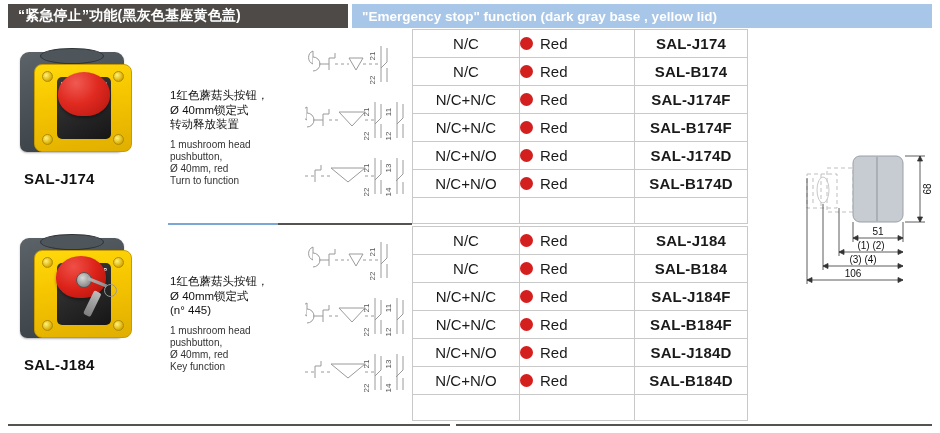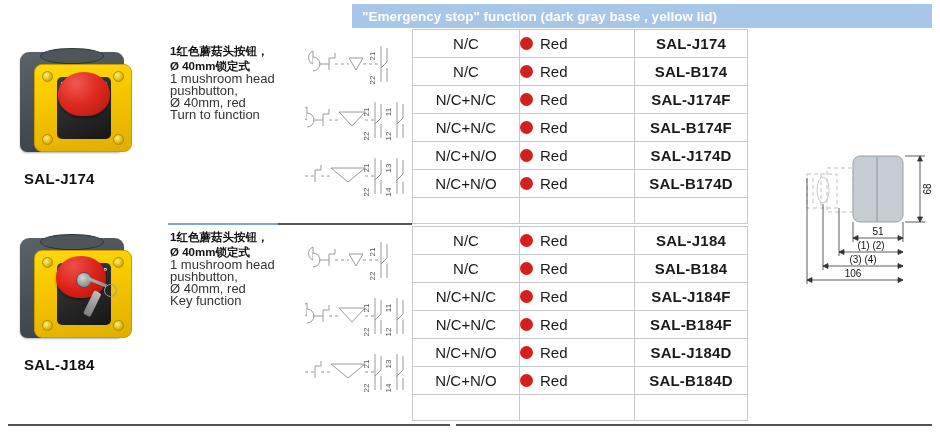--- a/index.html
+++ b/index.html
@@ -103,24 +103,24 @@
   }
   .keybody{
     position:absolute;left:76px;top:64px;width:8px;height:26px;
     background:linear-gradient(180deg,#bdbdbd,#7e7e7e);
     border-radius:2px;transform:rotate(26deg);transform-origin:top center;
   }
 
   
   .desc{position:absolute;width:124px;}
   .desc .cn{
-    font-size:11.5px;line-height:14.5px;color:#111;font-weight:700;
+    font-size:11.5px;line-height:14.5px;color:#111;font-weight:400;margin-top:44px;
   }
   .desc .en{
-    font-size:13px;line-height:12px;color:#333;
+    font-size:10px;line-height:12px;color:#333;margin-top:7px;
   }
 
   
   .diagrams{position:absolute;left:305px;width:110px;}
   .diagram{position:relative;height:56px;width:110px;}
 
   
   .spec-table{
     position:absolute;
     border-collapse:collapse;
@@ -147,20 +147,21 @@
   .empty-row td{height:25px;border:1px solid #c9c9c9;}
 
   
   .dimdraw{position:absolute;left:793px;top:138px;width:160px;height:150px;}
 </style>
 </head>
 <body>
 
 <div class="page">
 
+  <div class="hdr-cn">“紧急停止”功能(黑灰色基座黄色盖)</div>
   <div class="hdr-en">"Emergency stop" function (dark gray base , yellow lid)</div>
 
   <div class="product" style="left:8px;top:42px;">
     <div class="prod-img">
       <div class="encl-base"></div>
       <div class="encl-topcap"></div>
       <div class="encl-front">
         <div class="screw s1"></div>
         <div class="screw s2"></div>
         <div class="screw s3"></div>
@@ -171,20 +172,21 @@
       </div>
       <div class="mushroom"></div>
     </div>
     <div class="prod-label">SAL-J174</div>
   </div>
 
   <div class="desc" style="left:170px;top:44px;">
     <div class="cn">
       <div>1红色蘑菇头按钮，</div>
       <div>Ø 40mm锁定式</div>
+      <div>转动释放装置</div>
     </div>
     <div class="en">
       <div>1 mushroom head</div>
       <div>pushbutton,</div>
       <div>Ø 40mm, red</div>
       <div>Turn to function</div>
     </div>
   </div>
 
   <div class="diagrams" style="top:36px;">
@@ -354,20 +356,21 @@
       <div class="keybody"></div>
       <div class="keyring"></div>
     </div>
     <div class="prod-label">SAL-J184</div>
   </div>
 
   <div class="desc" style="left:170px;top:230px;">
     <div class="cn">
       <div>1红色蘑菇头按钮，</div>
       <div>Ø 40mm锁定式</div>
+      <div>(n°  445)</div>
     </div>
     <div class="en">
       <div>1 mushroom head</div>
       <div>pushbutton,</div>
       <div>Ø 40mm, red</div>
       <div>Key function</div>
     </div>
   </div>
 
   <div class="diagrams" style="top:232px;">

